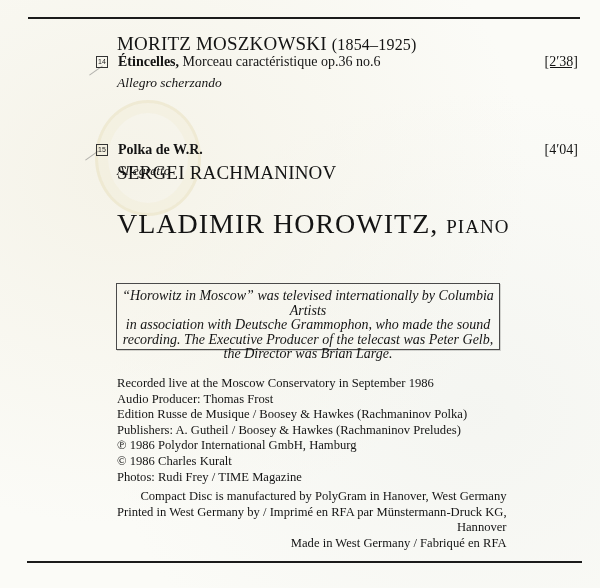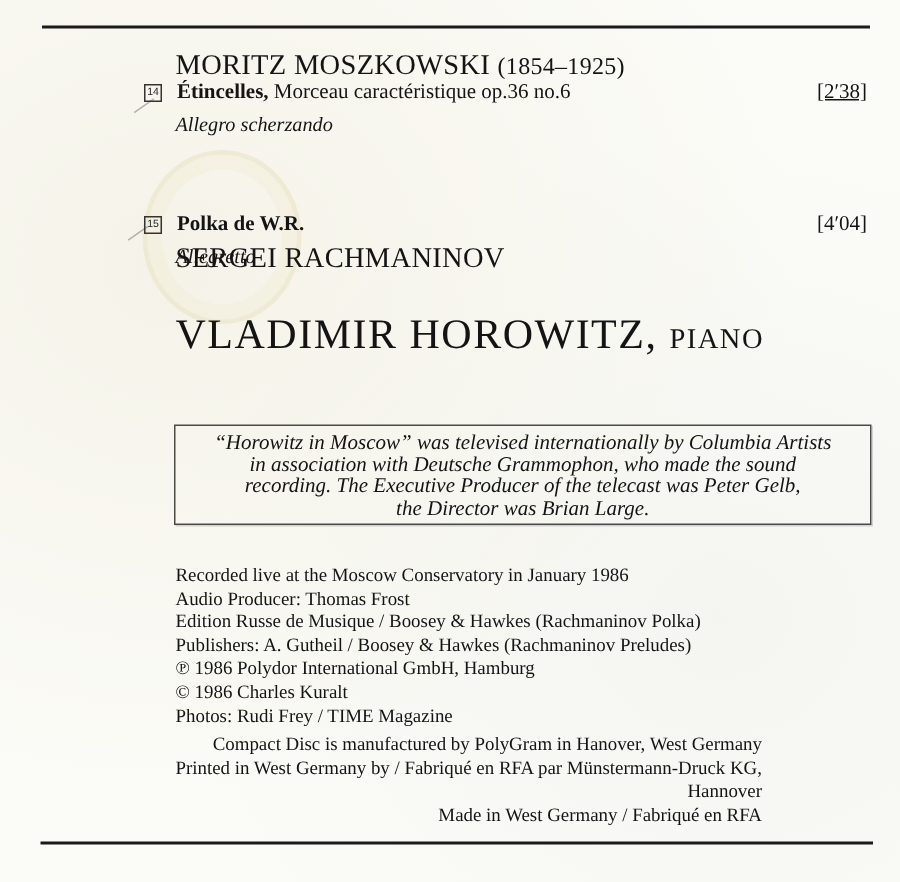--- a/index.html
+++ b/index.html
@@ -93,21 +93,21 @@
     white-space: nowrap;
   }
   .performer .instrument {
     font-size: 19px;
     letter-spacing: 1px;
     margin-top: 24px;
   }
   .info-box {
     position: absolute;
     left: 116px; top: 283px;
-    width: 465px; height: 67px;
+    width: 384px; height: 67px;
     border: 1.5px solid #4a4a4a;
     box-shadow: 1px 1px 0 rgba(0,0,0,0.15);
     box-sizing: border-box;
     padding: 5px 4px 0 4px;
     text-align: center;
     font-style: italic;
     font-size: 14px;
     line-height: 14.6px;
   }
   .info-box span { display: block; }
@@ -157,29 +157,29 @@
 </div>
 
 <div class="info-box">
   <span>“Horowitz in Moscow” was televised internationally by Columbia Artists</span>
   <span>in association with Deutsche Grammophon, who made the sound</span>
   <span>recording. The Executive Producer of the telecast was Peter Gelb,</span>
   <span>the Director was Brian Large.</span>
 </div>
 
 <div class="credits" style="top:376px;">
-  <div>Recorded live at the Moscow Conservatory in January 1986</div>
+  <div>Recorded live at the Moscow Conservatory in September 1986</div>
   <div>Audio Producer: Thomas Frost</div>
   <div>Edition Russe de Musique / Boosey &amp; Hawkes (Rachmaninov Polka)</div>
   <div>Publishers: A. Gutheil / Boosey &amp; Hawkes (Rachmaninov Preludes)</div>
   <div>℗ 1986 Polydor International GmbH, Hamburg</div>
   <div>© 1986 Charles Kuralt</div>
   <div>Photos: Rudi Frey / TIME Magazine</div>
 </div>
 
 <div class="credits" style="top:489px;text-align:right;">
   <div>Compact Disc is manufactured by PolyGram in Hanover, West Germany</div>
-  <div>Printed in West Germany by / Fabriqué en RFA par Münstermann-Druck KG,</div>
+  <div>Printed in West Germany by / Imprimé en RFA par Münstermann-Druck KG,</div>
   <div>Hannover</div>
   <div>Made in West Germany / Fabriqué en RFA</div>
 </div>
 
 <div class="rule bottom"></div>
 
 </body></html>

